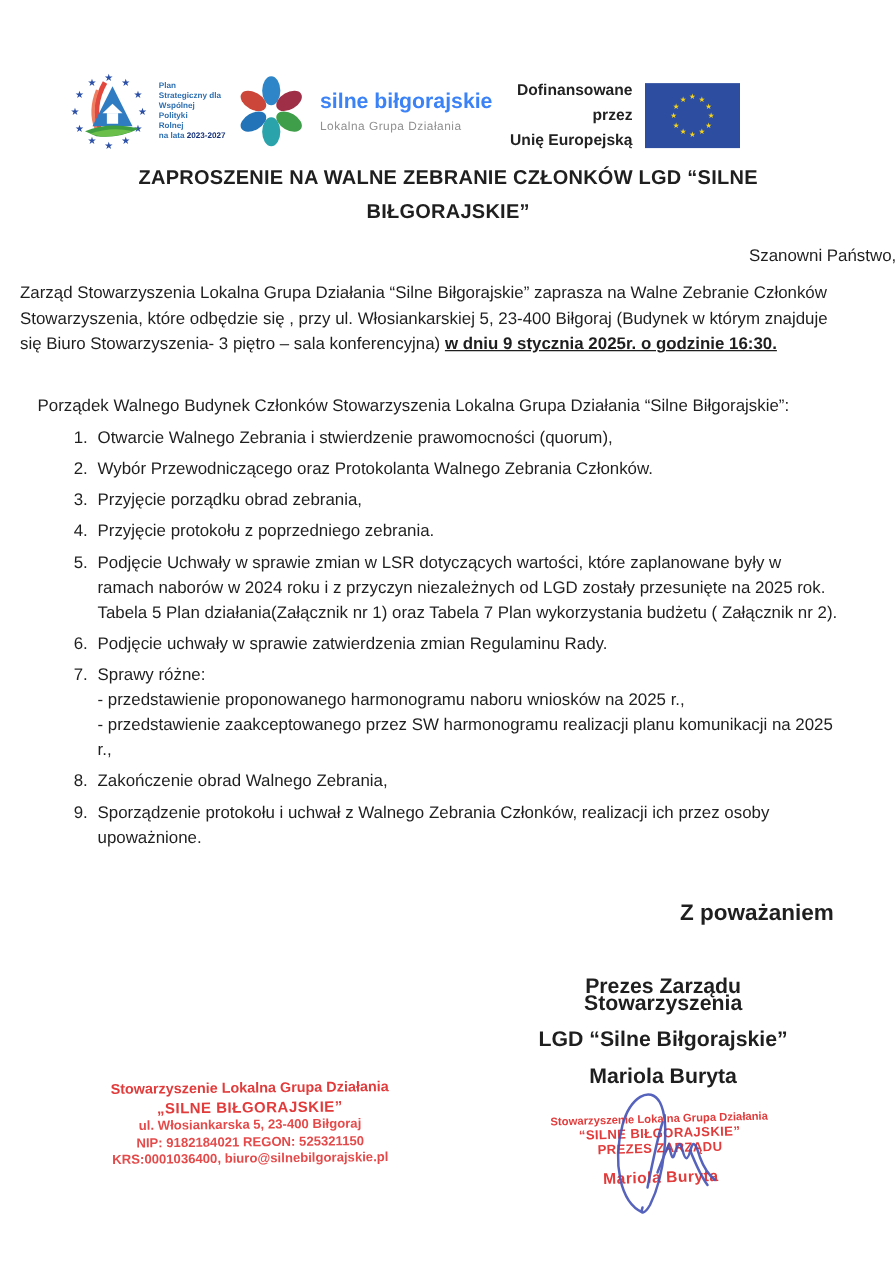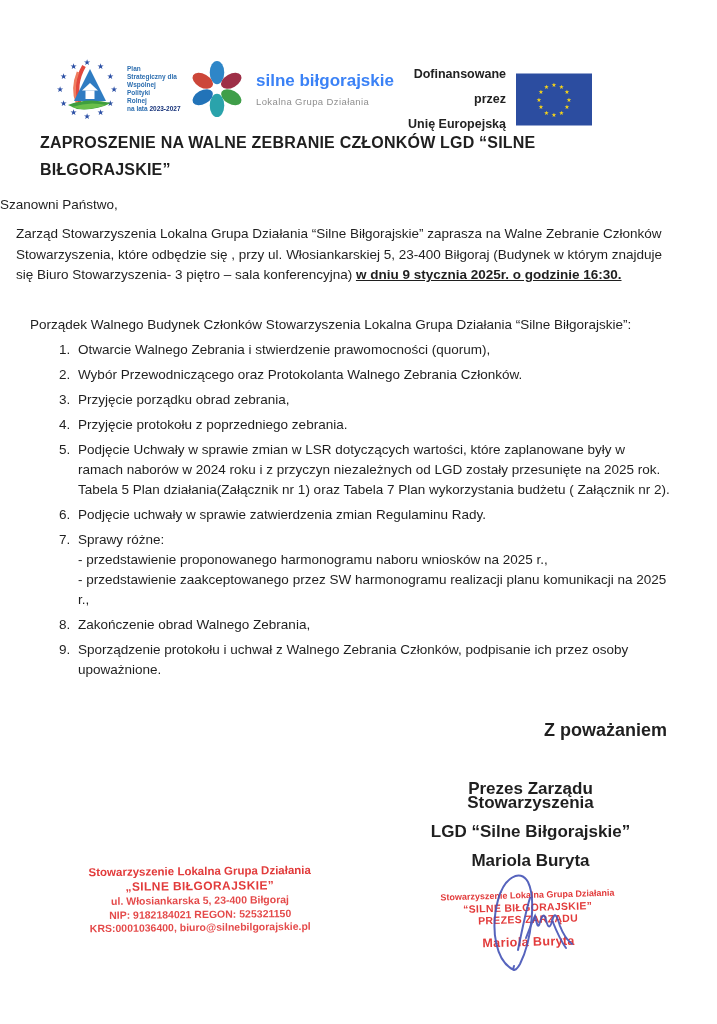--- a/index.html
+++ b/index.html
@@ -21,25 +21,25 @@
     overflow:hidden;
   }
   
   .logo-wpr{position:absolute;left:53px;top:56px;display:flex;align-items:center;gap:6px;}
   .logo-wpr-text{font-size:6.5px;line-height:8px;color:#2e6fb0;font-weight:700;}
   .logo-wpr-text .years{color:#17337a;}
   .logo-lgd{position:absolute;left:186px;top:58px;display:flex;align-items:center;gap:8px;}
   .logo-lgd-name{font-size:17px;font-weight:700;color:#3b82f6;line-height:19px;}
   .logo-lgd-sub{font-size:9.5px;color:#8f8f8f;letter-spacing:.4px;margin-top:6px;}
   .logo-eu{position:absolute;left:388px;top:62px;display:flex;align-items:center;gap:10px;}
-  .logo-eu-text{width:118px;text-align:right;font-size:12.5px;font-weight:700;color:#222;line-height:25px;}
-  
-  .doc-title{position:absolute;top:129px;left:40px;right:40px;text-align:left;
+  .logo-eu-text{width:118px;text-align:right;font-size:12.5px;font-weight:700;color:#222;line-height:20px;}
+  
+  .doc-title{position:absolute;top:129px;left:40px;right:40px;text-align:center;
     font-size:16px;font-weight:700;line-height:27px;letter-spacing:.2px;}
-  .salutation{position:absolute;top:197px;left:0;right:0;text-align:left;font-size:13.5px;}
+  .salutation{position:absolute;top:197px;left:0;right:0;text-align:right;font-size:13.5px;}
   .intro{position:absolute;top:224px;left:16px;width:662px;font-size:13.5px;line-height:20.5px;}
   .intro .hl{font-weight:700;text-decoration:underline;}
   .agenda-heading{position:absolute;top:315px;left:30px;width:662px;font-size:13.5px;line-height:20px;}
   ol.agenda{position:absolute;top:340px;left:30px;width:640px;padding-left:44px;
     font-size:13.5px;}
   ol.agenda li{line-height:20px;margin-bottom:5px;white-space:pre-line;padding-left:4px;}
   
   .regards{position:absolute;top:720px;left:544px;font-size:18px;font-weight:700;}
   .signer{position:absolute;top:782px;left:428px;width:205px;text-align:center;
     font-size:17px;font-weight:700;}
@@ -165,21 +165,21 @@
       <li>Otwarcie Walnego Zebrania i stwierdzenie prawomocności (quorum),</li>
       <li>Wybór Przewodniczącego oraz Protokolanta Walnego Zebrania Członków.</li>
       <li>Przyjęcie porządku obrad zebrania,</li>
       <li>Przyjęcie protokołu z poprzedniego zebrania.</li>
       <li>Podjęcie Uchwały w sprawie zmian w LSR dotyczących wartości, które zaplanowane były w ramach naborów w 2024 roku i z przyczyn niezależnych od LGD zostały przesunięte na 2025 rok. Tabela 5 Plan działania(Załącznik nr 1) oraz Tabela 7 Plan wykorzystania budżetu ( Załącznik nr 2).</li>
       <li>Podjęcie uchwały w sprawie zatwierdzenia zmian Regulaminu Rady.</li>
       <li>Sprawy różne:
 - przedstawienie proponowanego harmonogramu naboru wniosków na 2025 r.,
 - przedstawienie zaakceptowanego przez SW harmonogramu realizacji planu komunikacji na 2025 r.,</li>
       <li>Zakończenie obrad Walnego Zebrania,</li>
-      <li>Sporządzenie protokołu i uchwał z Walnego Zebrania Członków, podpisanie ich przez osoby upoważnione.</li>
+      <li>Sporządzenie protokołu i uchwał z Walnego Zebrania Członków, realizacji ich przez osoby upoważnione.</li>
     </ol>
 
   <div class="regards">Z poważaniem</div>
 
   <div class="signer">
     <div>Prezes Zarządu Stowarzyszenia</div>
     <div>LGD “Silne  Biłgorajskie”</div>
     <div>Mariola Buryta</div>
   </div>
 

